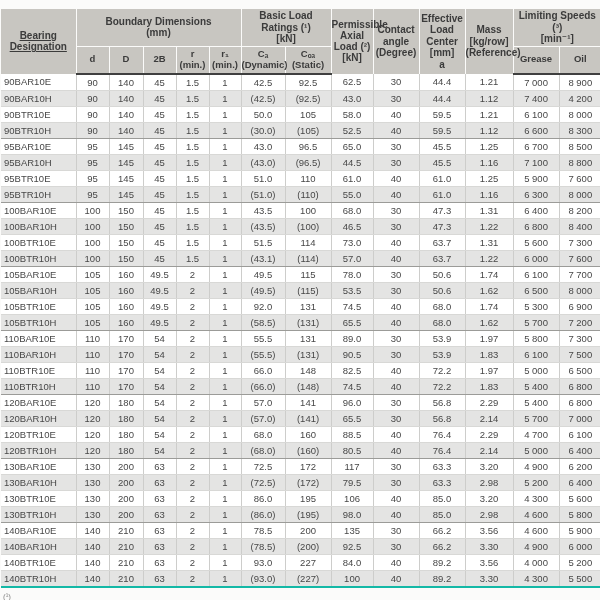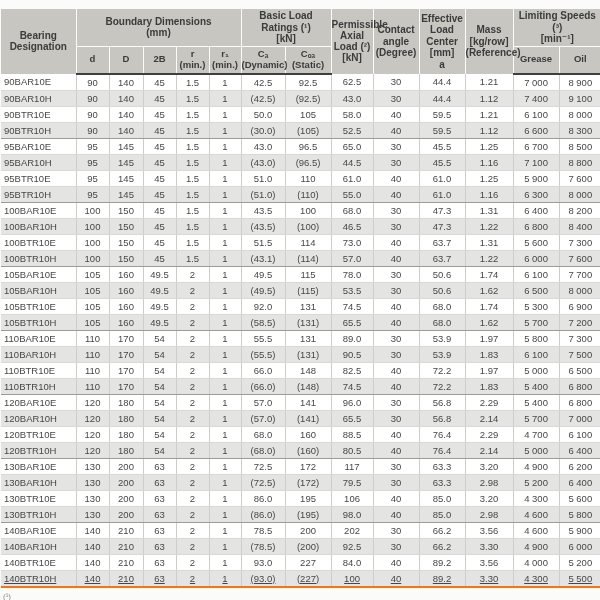--- a/index.html
+++ b/index.html
@@ -22,21 +22,21 @@
     text-align:center;
     vertical-align:middle;
     white-space:pre-line;
     border-left:1px solid #fbfbfa;
     border-top:1px solid #fbfbfa;
     padding:1px 0;
     line-height:1.15;
   }
   thead tr.h1 th{font-size:10px;height:32px;}
   thead tr.h2 th{font-size:9.5px;height:24px;border-top:1px solid #fbfbfa;}
-  thead tr.h1 th:first-child{border-left:none;}
+  thead tr.h1 th:first-child{border-left:none;text-decoration:underline;}
   thead tr.h2 th{border-bottom:2px solid #3f3f3f;}
   th.small{font-size:8px;line-height:1.12;}
   th.xsmall{font-size:7.2px;line-height:1.15;}
   th.rmin{font-size:8.2px;line-height:1.1;}
   
   tbody td{
     font-size:9.5px;
     color:#474747;
     text-align:center;
     height:15px;
@@ -44,21 +44,21 @@
     padding:0;
     border-left:1px solid #cdcdcb;
     border-bottom:1px solid #d8d8d6;
     background:#fff;
     overflow:hidden;white-space:nowrap;
   }
   tbody td:first-child{border-left:none;}
   tbody td.des{text-align:left;padding-left:3px;}
   tbody tr.alt td{background:#e4e4e3;}
   tbody tr.group-end td{border-bottom:1px solid #9b9b98;}
-  tbody tr:last-child td{border-bottom:2px solid #f97316;text-decoration:underline;}
+  tbody tr:last-child td{border-bottom:2px solid #14b8a6;}
   
   .footnote{
     margin:4px 0 0 3px;
     font-size:8px;color:#8a8a8a;
   }
 </style>
 </head>
 <body>
 
 <div class="page">
@@ -144,21 +144,21 @@
           <td>45</td>
           <td>1.5</td>
           <td>1</td>
           <td>(42.5)</td>
           <td>(92.5)</td>
           <td>43.0</td>
           <td>30</td>
           <td>44.4</td>
           <td>1.12</td>
           <td>7 400</td>
-          <td>9 100</td>
+          <td>4 200</td>
         </tr>
         <tr>
           <td class="des">90BTR10E</td>
           <td>90</td>
           <td>140</td>
           <td>45</td>
           <td>1.5</td>
           <td>1</td>
           <td>50.0</td>
           <td>105</td>
@@ -571,21 +571,21 @@
         </tr>
         <tr>
           <td class="des">140BAR10E</td>
           <td>140</td>
           <td>210</td>
           <td>63</td>
           <td>2</td>
           <td>1</td>
           <td>78.5</td>
           <td>200</td>
-          <td>202</td>
+          <td>135</td>
           <td>30</td>
           <td>66.2</td>
           <td>3.56</td>
           <td>4 600</td>
           <td>5 900</td>
         </tr>
         <tr class="alt">
           <td class="des">140BAR10H</td>
           <td>140</td>
           <td>210</td>

